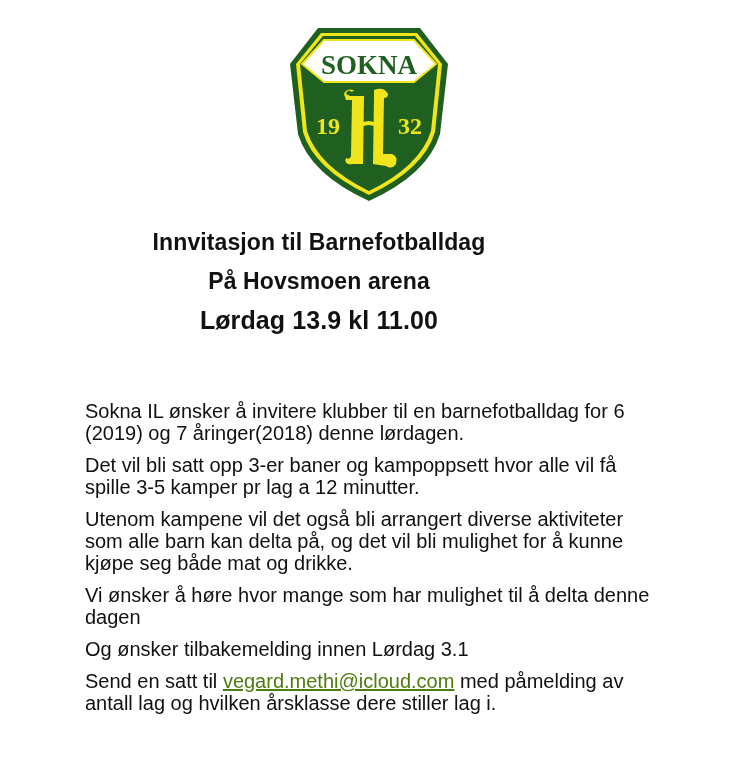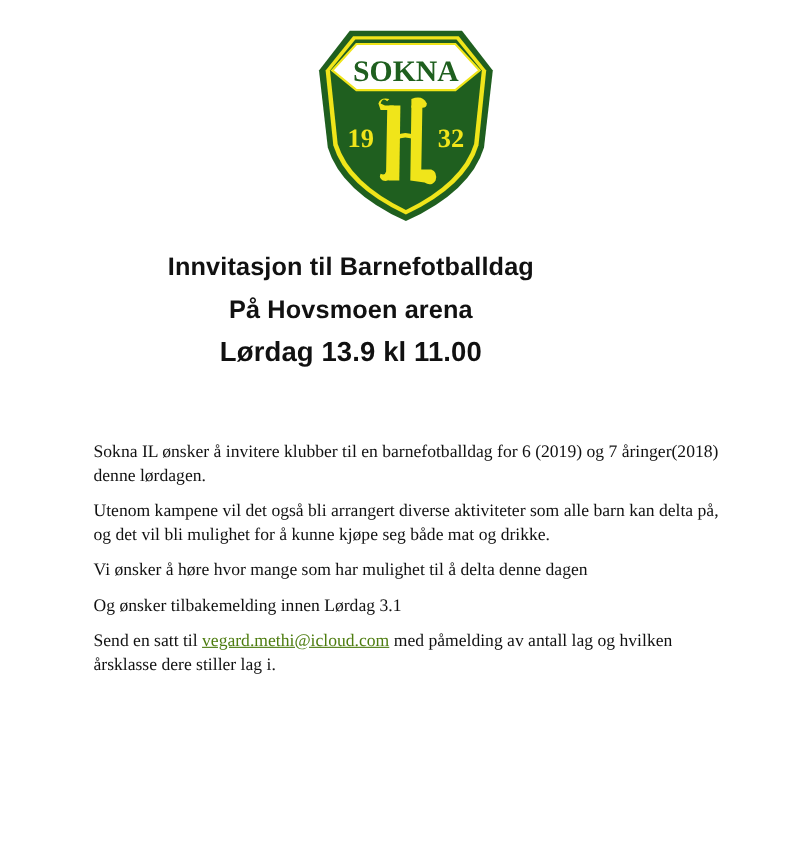--- a/index.html
+++ b/index.html
@@ -37,24 +37,23 @@
       margin: 0 0 11px 0;
       color: #111111;
       letter-spacing: 0.1px;
     }
     .heading.h3 { font-size: 25px; }
     .content {
       position: absolute;
       left: 85px;
       top: 400px;
       width: 580px;
-      font-size: 16px;
+      font-size: 20px;
       line-height: 22px;
       color: #111111;
-      font-family: Liberation Serif, serif;
     }
     .content p {
       margin: 0 0 10px 0;
     }
     .content a {
       color: #4d7c0f;
       text-decoration: underline;
     }
   </style>
 </head>
@@ -91,17 +90,18 @@
 </div>
 
 <div class="headings">
   <div class="heading h1">Innvitasjon til Barnefotballdag</div>
   <div class="heading h2">På Hovsmoen arena</div>
   <div class="heading h3">Lørdag 13.9 kl 11.00</div>
 </div>
 
 <div class="content">
   <p>Sokna IL ønsker å invitere klubber til en barnefotballdag for 6 (2019) og 7 åringer(2018) denne lørdagen.</p>
+  <p>Det vil bli satt opp 3-er baner og kampoppsett hvor alle vil få spille 3-5 kamper pr lag a 12 minutter.</p>
   <p>Utenom kampene vil det også bli arrangert diverse aktiviteter som alle barn kan delta på, og det vil bli mulighet for å kunne kjøpe seg både mat og drikke.</p>
   <p>Vi ønsker å høre hvor mange som har mulighet til å delta denne dagen</p>
   <p>Og ønsker tilbakemelding innen Lørdag 3.1</p>
   <p><span>Send en satt til </span><a href="mailto:vegard.methi@icloud.com">vegard.methi@icloud.com</a><span> med påmelding av antall lag og hvilken årsklasse dere stiller lag i.</span></p>
 </div>
 
 </body></html>

